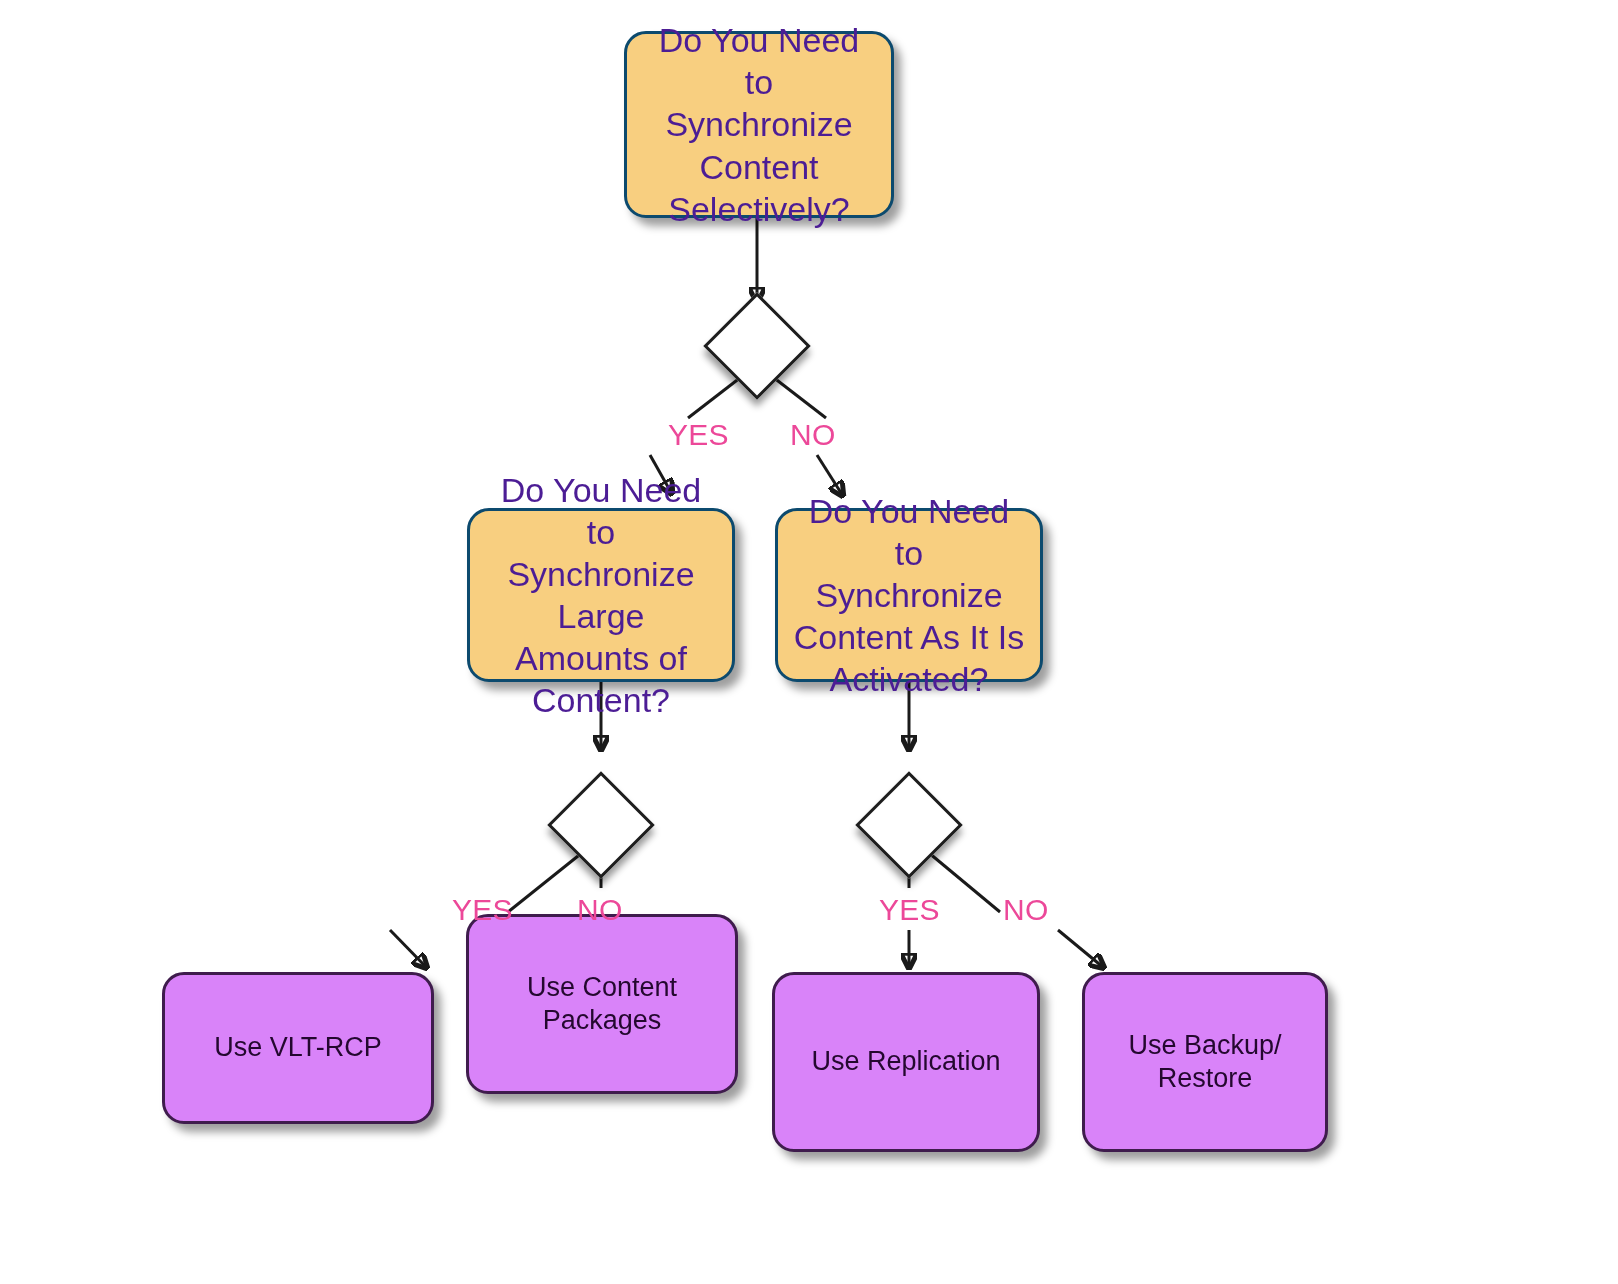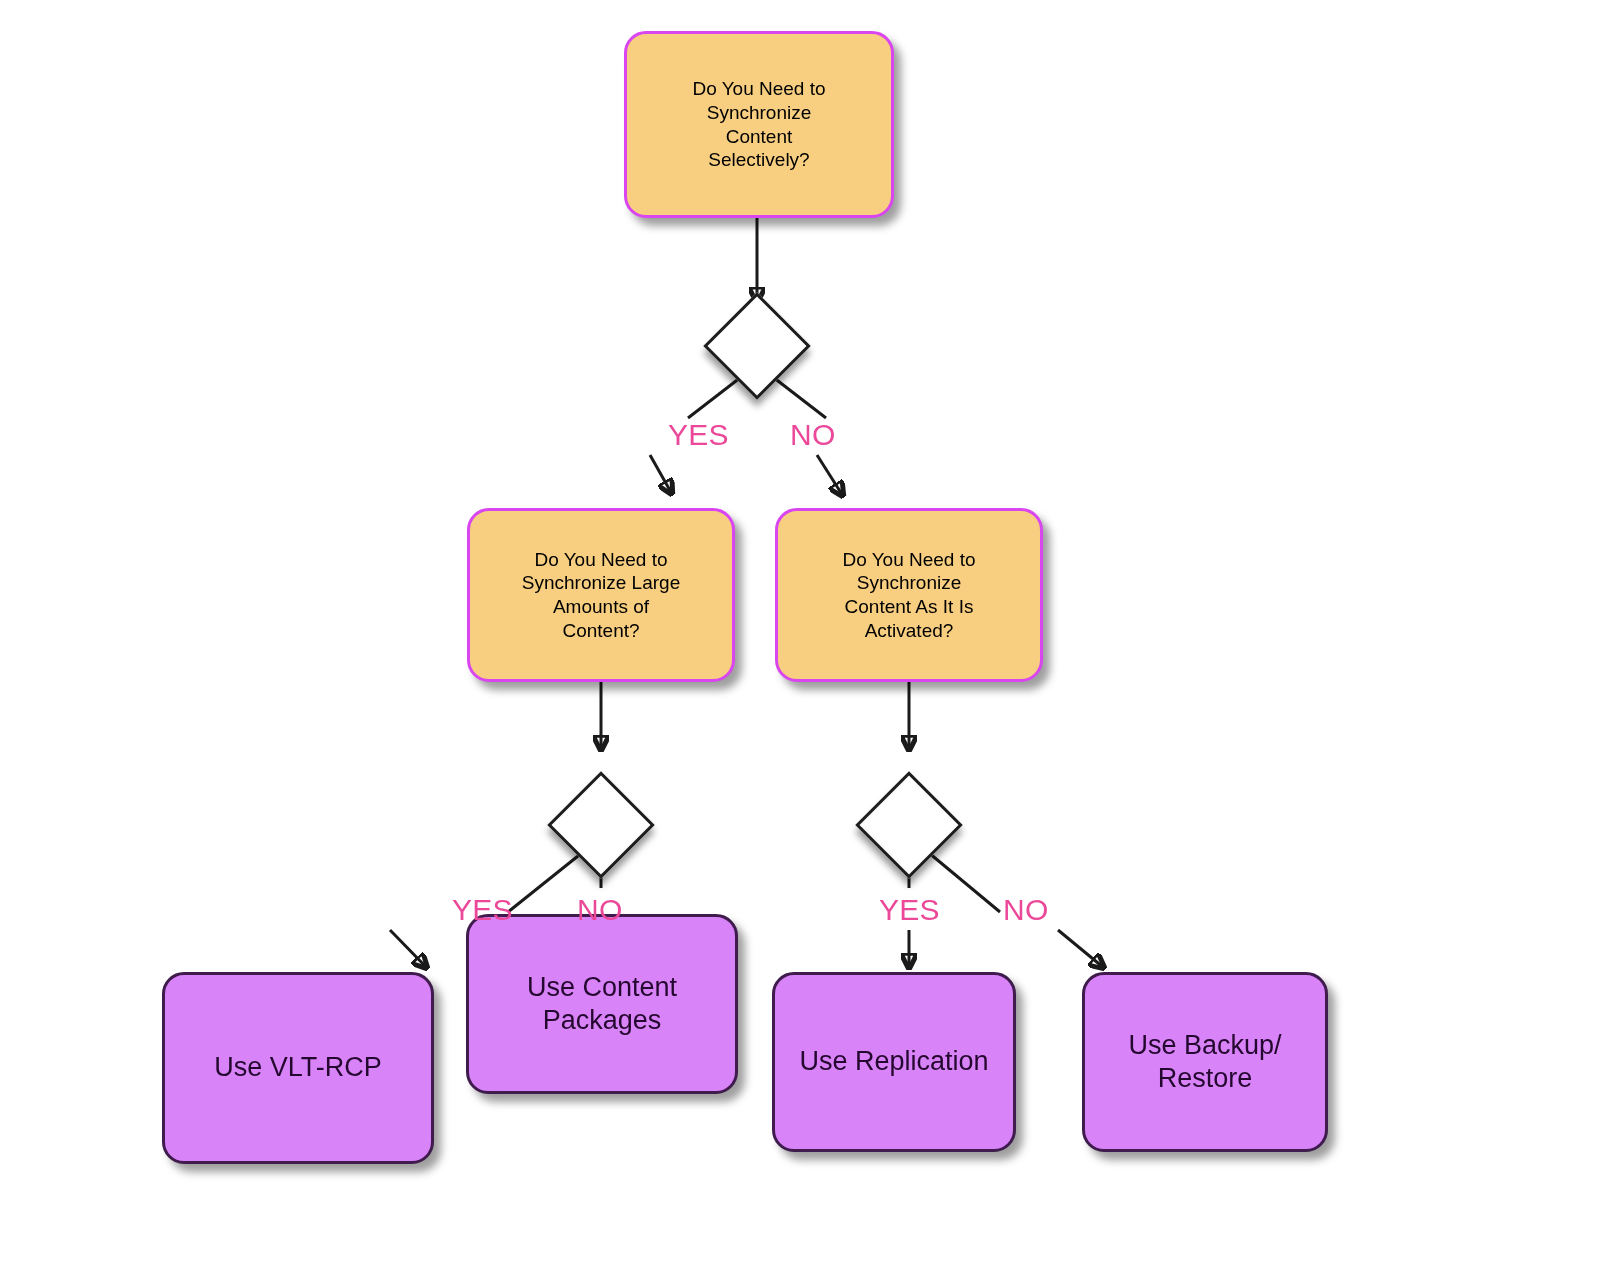--- a/index.html
+++ b/index.html
@@ -27,23 +27,23 @@
     align-items: center;
     justify-content: center;
     text-align: center;
     border-radius: 22px;
     line-height: 1.24;
     z-index: 3;
   }
 
   .node-question {
     background: #f8cf80;
-    border: 3px solid #d946ef;
-    color: #000000;
-    font-size: 19px;
+    border: 3px solid #0c4a6e;
+    color: #4c1d95;
+    font-size: 34px;
     box-shadow: 7px 8px 9px rgba(0,0,0,0.38);
     padding: 6px 14px;
   }
 
   .node-result {
     background: #d983f9;
     border: 3px solid #3f1c4d;
     color: #24082f;
     font-size: 27px;
     box-shadow: 7px 8px 9px rgba(0,0,0,0.38);
@@ -166,30 +166,30 @@
 
   <div class="diamond" style="left:871px; top:787px; width:76px; height:76px;">
     <div class="dshape"></div>
   </div>
 
   <div class="edge-label" style="left:452px; top:893px;">YES</div>
   <div class="edge-label" style="left:577px; top:893px;">NO</div>
   <div class="edge-label" style="left:879px; top:893px;">YES</div>
   <div class="edge-label" style="left:1003px; top:893px;">NO</div>
 
-  <div class="node node-result" style="left:162px; top:972px; width:272px; height:192px;justify-content:center;">
+  <div class="node node-result" style="left:162px; top:972px; width:272px; height:152px;justify-content:center;">
     <span class="node-label">Use VLT-RCP</span>
   </div>
 
   <div class="node node-result" style="left:466px; top:914px; width:272px; height:180px;">
     <span class="node-label">Use Content
 Packages</span>
   </div>
 
-  <div class="node node-result" style="left:772px; top:972px; width:244px; height:180px;">
+  <div class="node node-result" style="left:772px; top:972px; width:268px; height:180px;">
     <span class="node-label">Use Replication</span>
   </div>
 
   <div class="node node-result" style="left:1082px; top:972px; width:246px; height:180px;">
     <span class="node-label">Use Backup/
 Restore</span>
   </div>
 
 </div>
 

